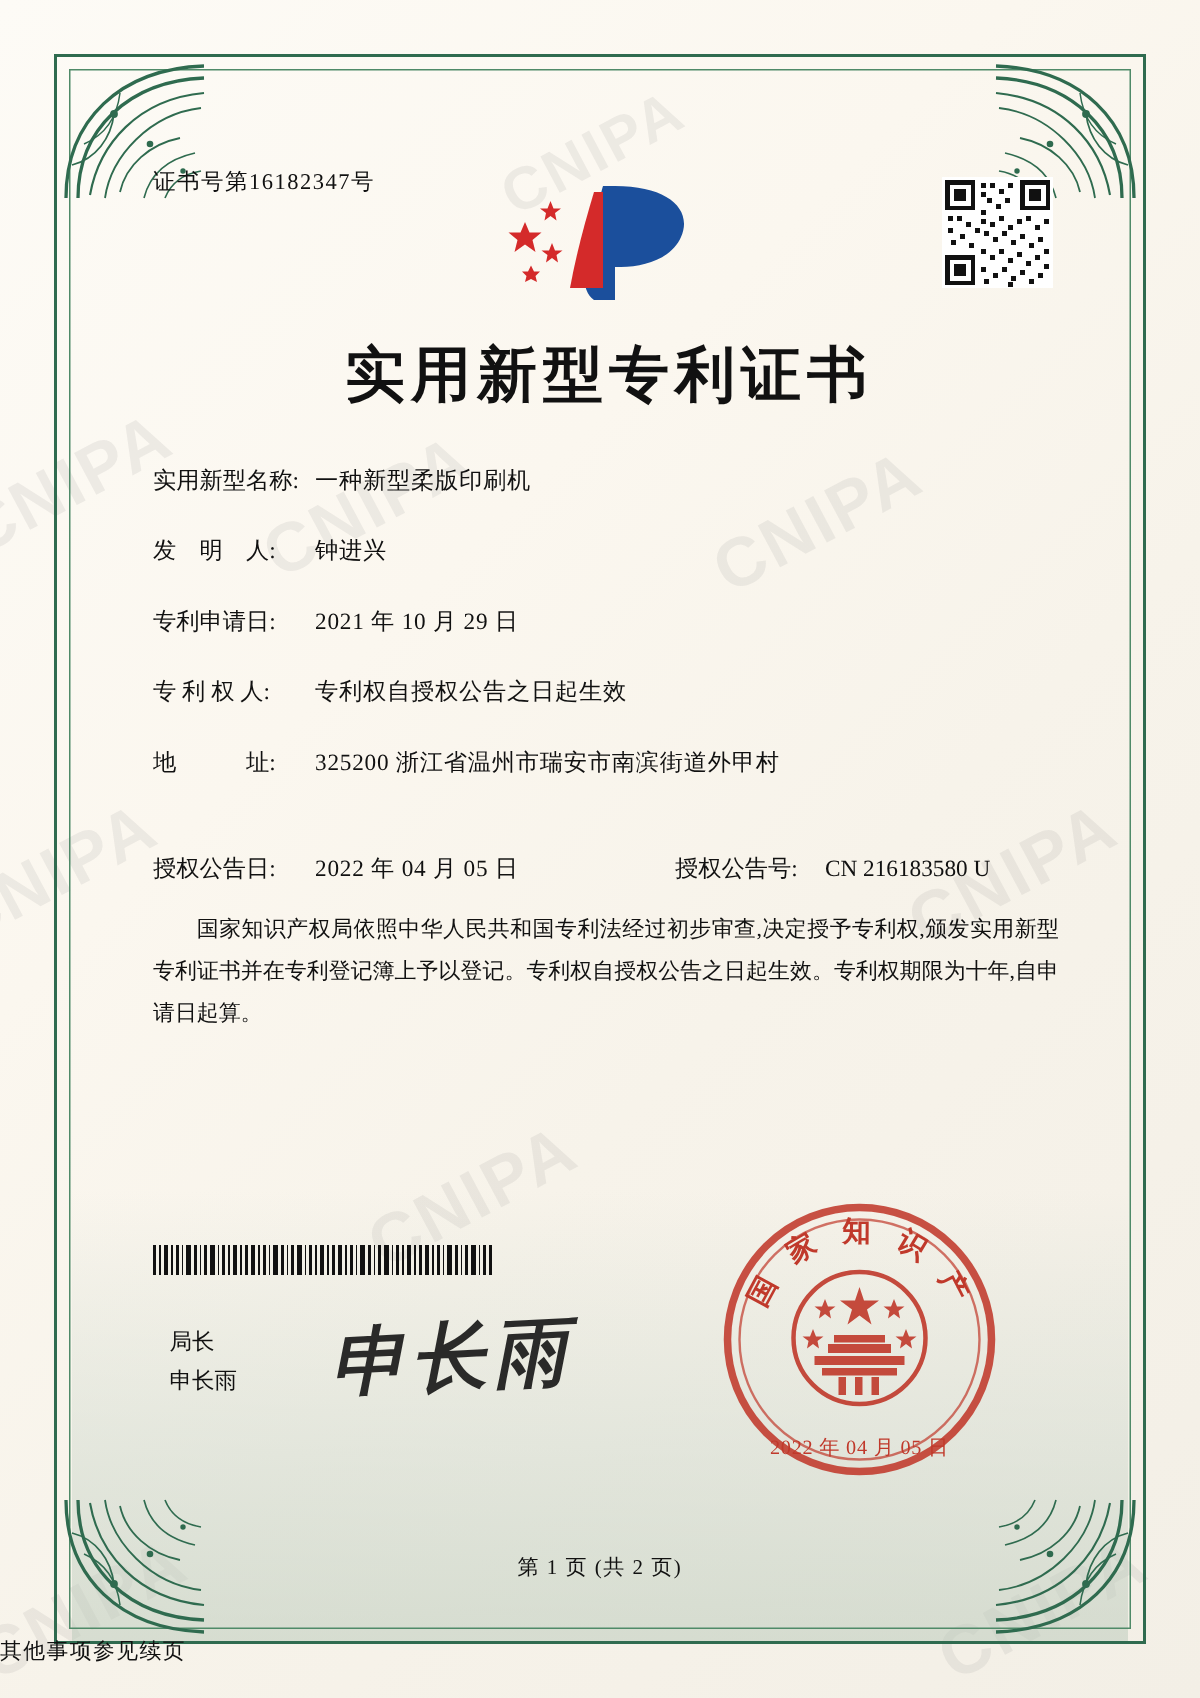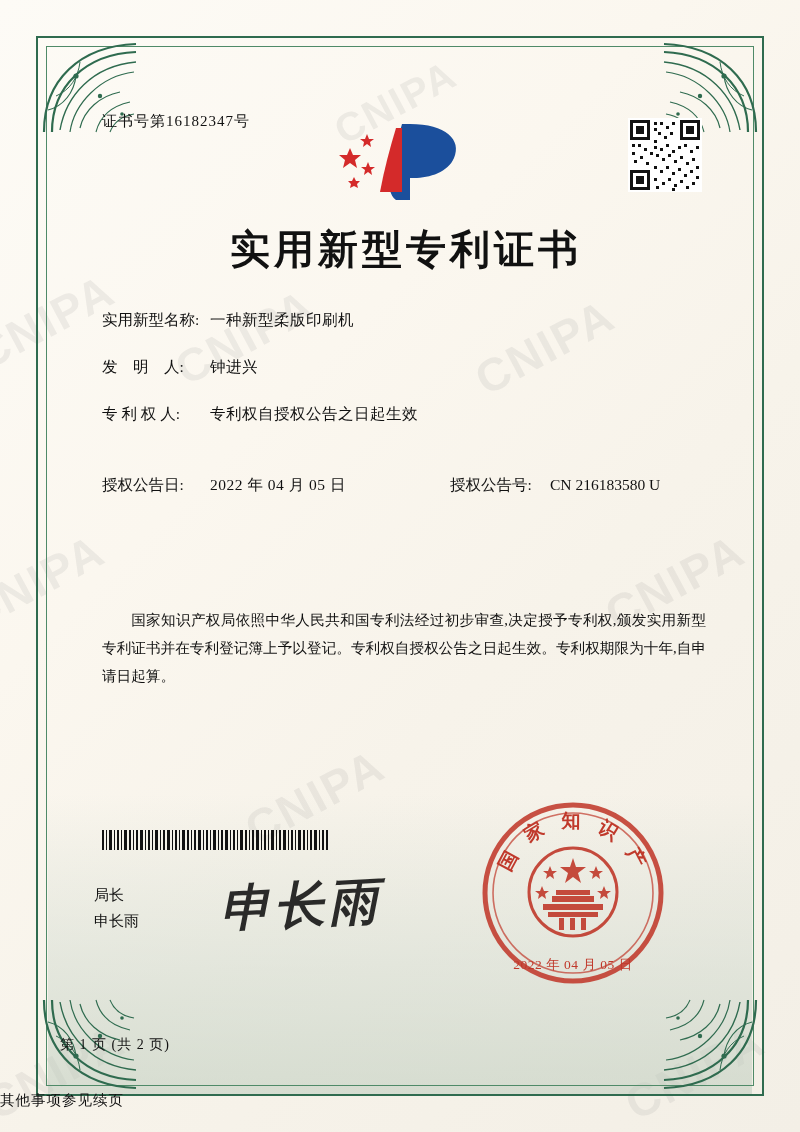--- a/index.html
+++ b/index.html
@@ -165,21 +165,21 @@
     position: absolute;
     left: 42px;
     top: 770px;
     width: 226px;
     height: 20px;
   }
   .barcode svg { display: block; width: 100%; height: 100%; }
 
   .signature-block {
     position: absolute;
-    left: 34px;
+    left: 53px;
     top: 822px;
     font-size: 15px;
     line-height: 26px;
     color: #111;
   }
 
   .signature-script {
     position: absolute;
     left: 160px;
     top: 812px;
@@ -210,21 +210,21 @@
     font-size: 13.5px;
     color: #c0392b;
     letter-spacing: 0.5px;
   }
 
   .page-num {
     position: absolute;
     left: 0;
     right: 0;
     bottom: 18px;
-    text-align: left;
+    text-align: center;
     font-size: 14px;
     color: #111;
     letter-spacing: 1px;
   }
 
   .footer-note {
     position: absolute;
     left: 0;
     right: 0;
     bottom: 22px;
@@ -439,22 +439,30 @@
     <div class="fields">
       <div class="field-row">
         <div class="field-label">实用新型名称:</div>
         <div class="field-value">一种新型柔版印刷机</div>
       </div>
       <div class="field-row">
         <div class="field-label">发　明　人:</div>
         <div class="field-value">钟进兴</div>
       </div>
       <div class="field-row">
+        <div class="field-label">专利申请日:</div>
+        <div class="field-value">2021 年 10 月 29 日</div>
+      </div>
+      <div class="field-row">
         <div class="field-label">专 利 权 人:</div>
         <div class="field-value">专利权自授权公告之日起生效</div>
+      </div>
+      <div class="field-row">
+        <div class="field-label">地　　　址:</div>
+        <div class="field-value">325200 浙江省温州市瑞安市南滨街道外甲村</div>
       </div>
       <div class="field-row dual">
         <div class="field-label">授权公告日:</div>
         <div class="field-value">2022 年 04 月 05 日</div>
         <div class="field-label2">授权公告号:</div>
         <div class="field-value2">CN 216183580 U</div>
       </div>
     </div>
 
     <div class="paragraphs">

